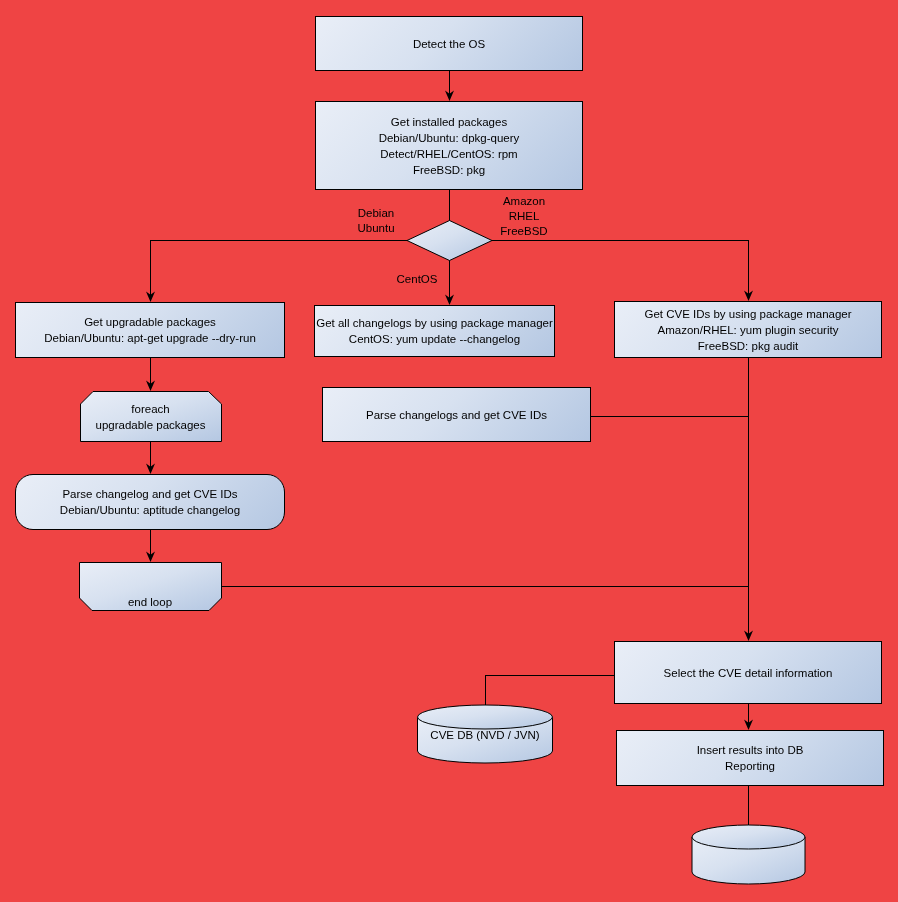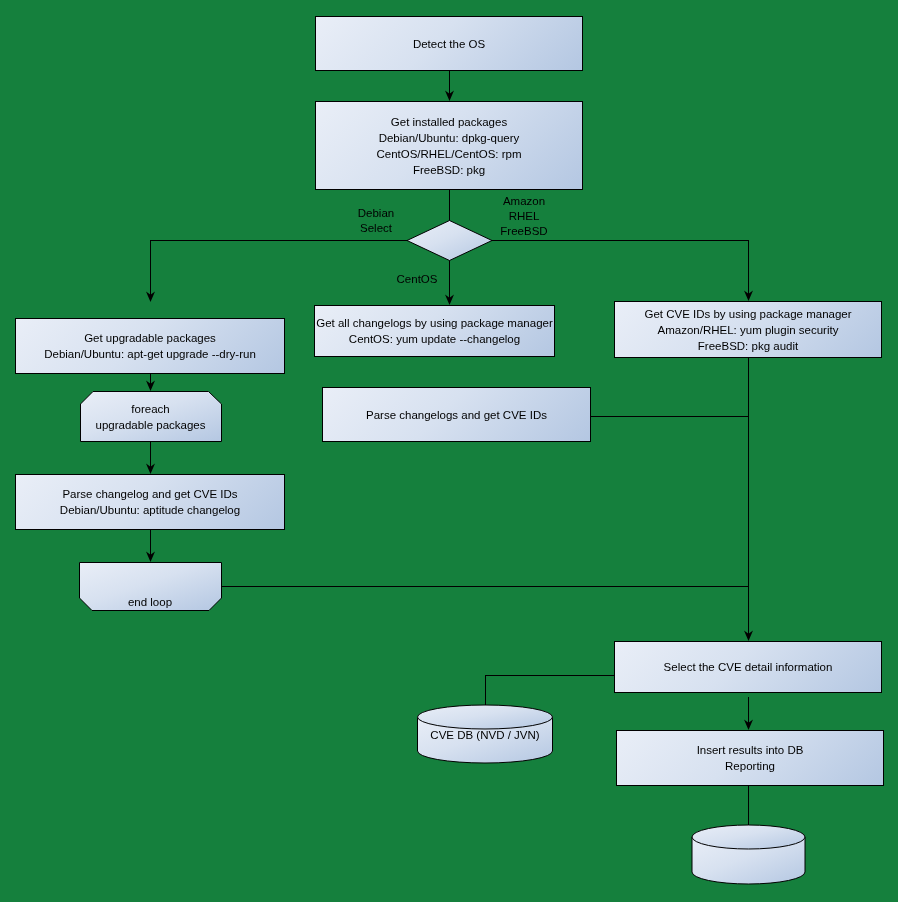--- a/index.html
+++ b/index.html
@@ -1,17 +1,17 @@
 <!DOCTYPE html>
 <html><head>
 <meta charset="utf-8">
 <style>
   html,body{margin:0;padding:0;background:#ffffff;}
   #stage{
-    position:relative;width:898px;height:902px;background:#15803d;overflow:hidden;
+    position:relative;width:898px;height:902px;background:#ef4444;overflow:hidden;
     font-family:"Liberation Sans","DejaVu Sans",sans-serif;color:#000;
   }
   #wires{position:absolute;left:0;top:0;width:898px;height:902px;}
   .node{
     position:absolute;box-sizing:border-box;border:1px solid #000;
     background:linear-gradient(135deg,#e9eef7 0%,#d7e1f0 45%,#b4c7e2 100%);
     display:flex;flex-direction:column;align-items:center;justify-content:center;
     font-size:11.5px;line-height:16px;text-align:center;
   }
   .shape-label{
@@ -82,50 +82,50 @@
     </g>
   </svg>
 
   <div class="node" style="left:315px;top:16px;width:268px;height:55px;">
     <div>Detect the OS</div>
   </div>
 
   <div class="node" style="left:315px;top:101px;width:268px;height:89px;">
     <div>Get installed packages</div>
     <div>Debian/Ubuntu: dpkg-query</div>
-    <div>CentOS/RHEL/CentOS: rpm</div>
+    <div>Detect/RHEL/CentOS: rpm</div>
     <div>FreeBSD: pkg</div>
   </div>
 
-  <div class="node" style="left:15px;top:302px;width:270px;height:56px;margin-top:16px;">
+  <div class="node" style="left:15px;top:302px;width:270px;height:56px;">
     <div>Get upgradable packages</div>
     <div>Debian/Ubuntu: apt-get upgrade --dry-run</div>
   </div>
 
-  <div class="node" style="left:15px;top:474px;width:270px;height:56px;">
+  <div class="node" style="left:15px;top:474px;width:270px;height:56px;border-radius:18px;">
     <div>Parse changelog and get  CVE IDs</div>
     <div>Debian/Ubuntu: aptitude changelog</div>
   </div>
 
   <div class="node" style="left:314px;top:305px;width:241px;height:52px;">
     <div>Get all changelogs by using package manager</div>
     <div>CentOS: yum update --changelog</div>
   </div>
 
   <div class="node" style="left:314px;top:387px;width:269px;height:55px;margin-left:8px;">
     <div>Parse changelogs and get CVE IDs</div>
   </div>
 
   <div class="node" style="left:614px;top:301px;width:268px;height:57px;justify-content:center;">
     <div>Get CVE IDs by using package manager</div>
     <div>Amazon/RHEL: yum plugin security</div>
     <div>FreeBSD: pkg audit</div>
   </div>
 
-  <div class="node" style="left:614px;top:641px;width:268px;height:52px;">
+  <div class="node" style="left:614px;top:641px;width:268px;height:63px;">
     <div>Select the CVE detail information</div>
   </div>
 
   <div class="node" style="left:616px;top:730px;width:268px;height:56px;">
     <div>Insert results into DB</div>
     <div>Reporting</div>
   </div>
 
   <div class="shape-label" style="left:80px;top:391px;width:141px;height:51px;">
     <div>foreach</div>
@@ -136,21 +136,21 @@
     <div>end loop</div>
   </div>
 
   <div class="shape-label" style="left:417px;top:713px;width:136px;height:44px;">
     <div>CVE DB (NVD / JVN)</div>
   </div>
 
 
   <div class="edge-label" style="left:330px;top:206px;width:92px;">
     <div>Debian</div>
-    <div>Select</div>
+    <div>Ubuntu</div>
   </div>
 
   <div class="edge-label" style="left:480px;top:194px;width:88px;">
     <div>Amazon</div>
     <div>RHEL</div>
     <div>FreeBSD</div>
   </div>
 
   <div class="edge-label" style="left:388px;top:272px;width:58px;">
     <div>CentOS</div>

